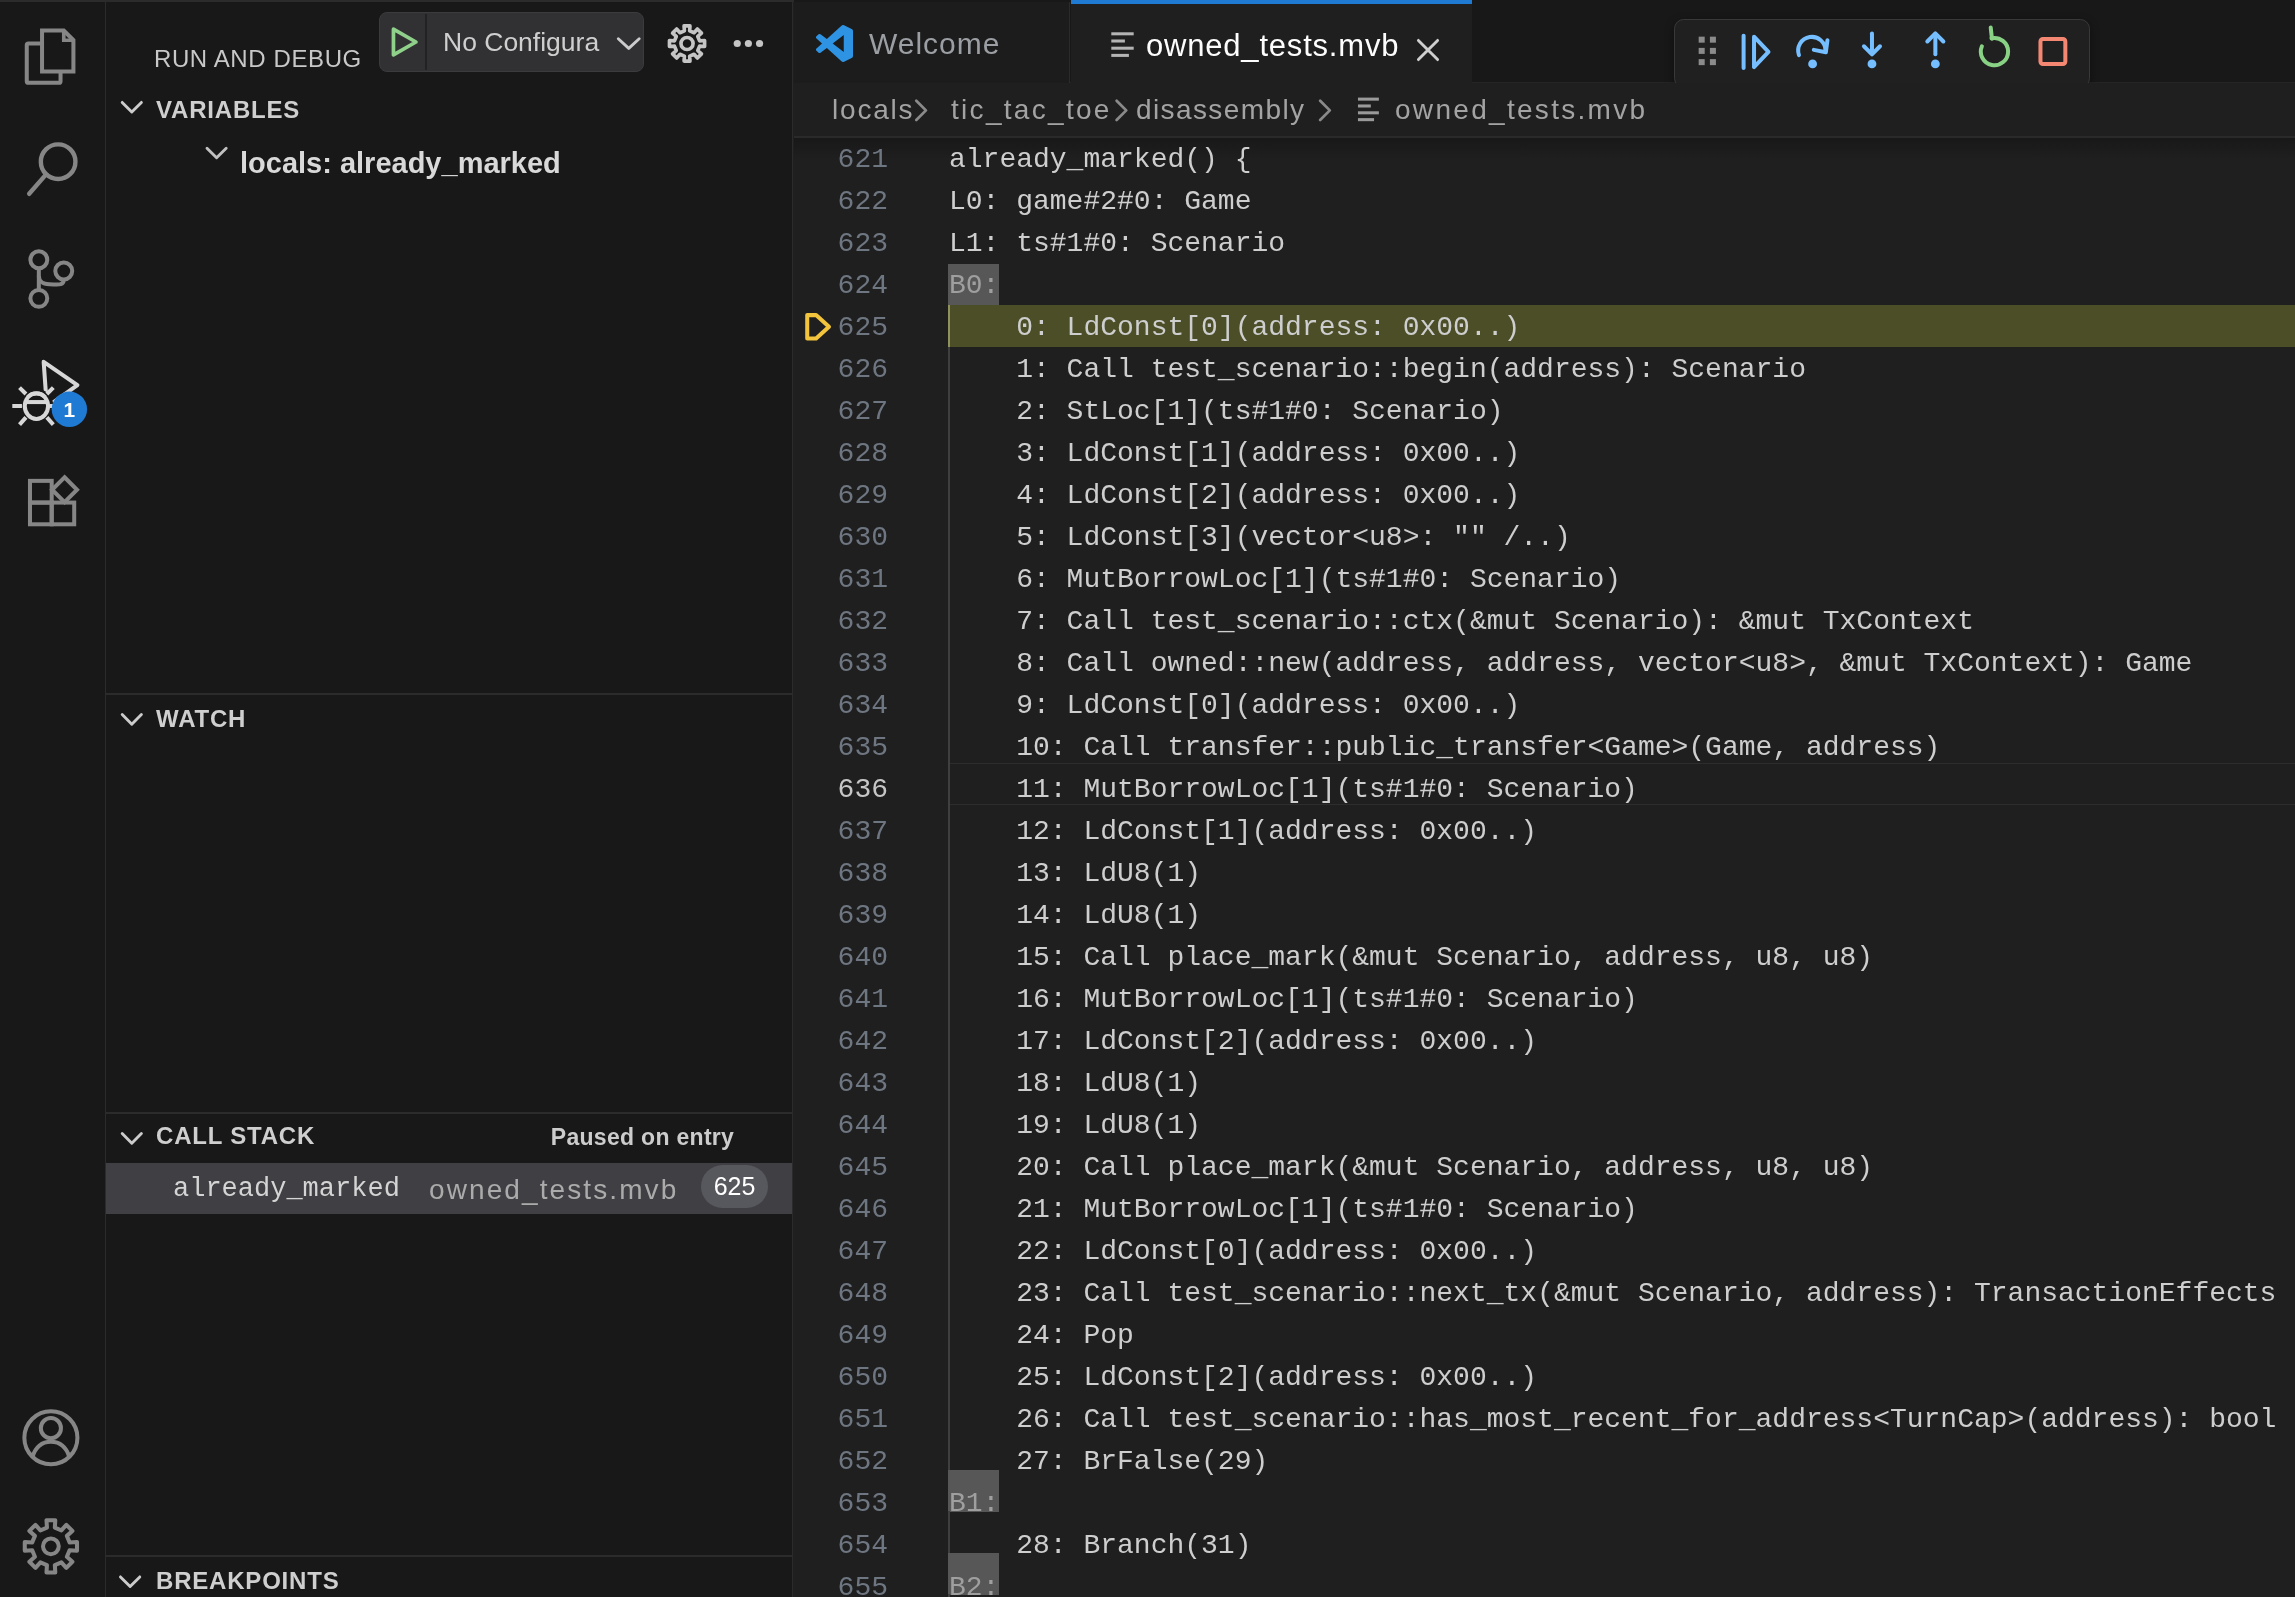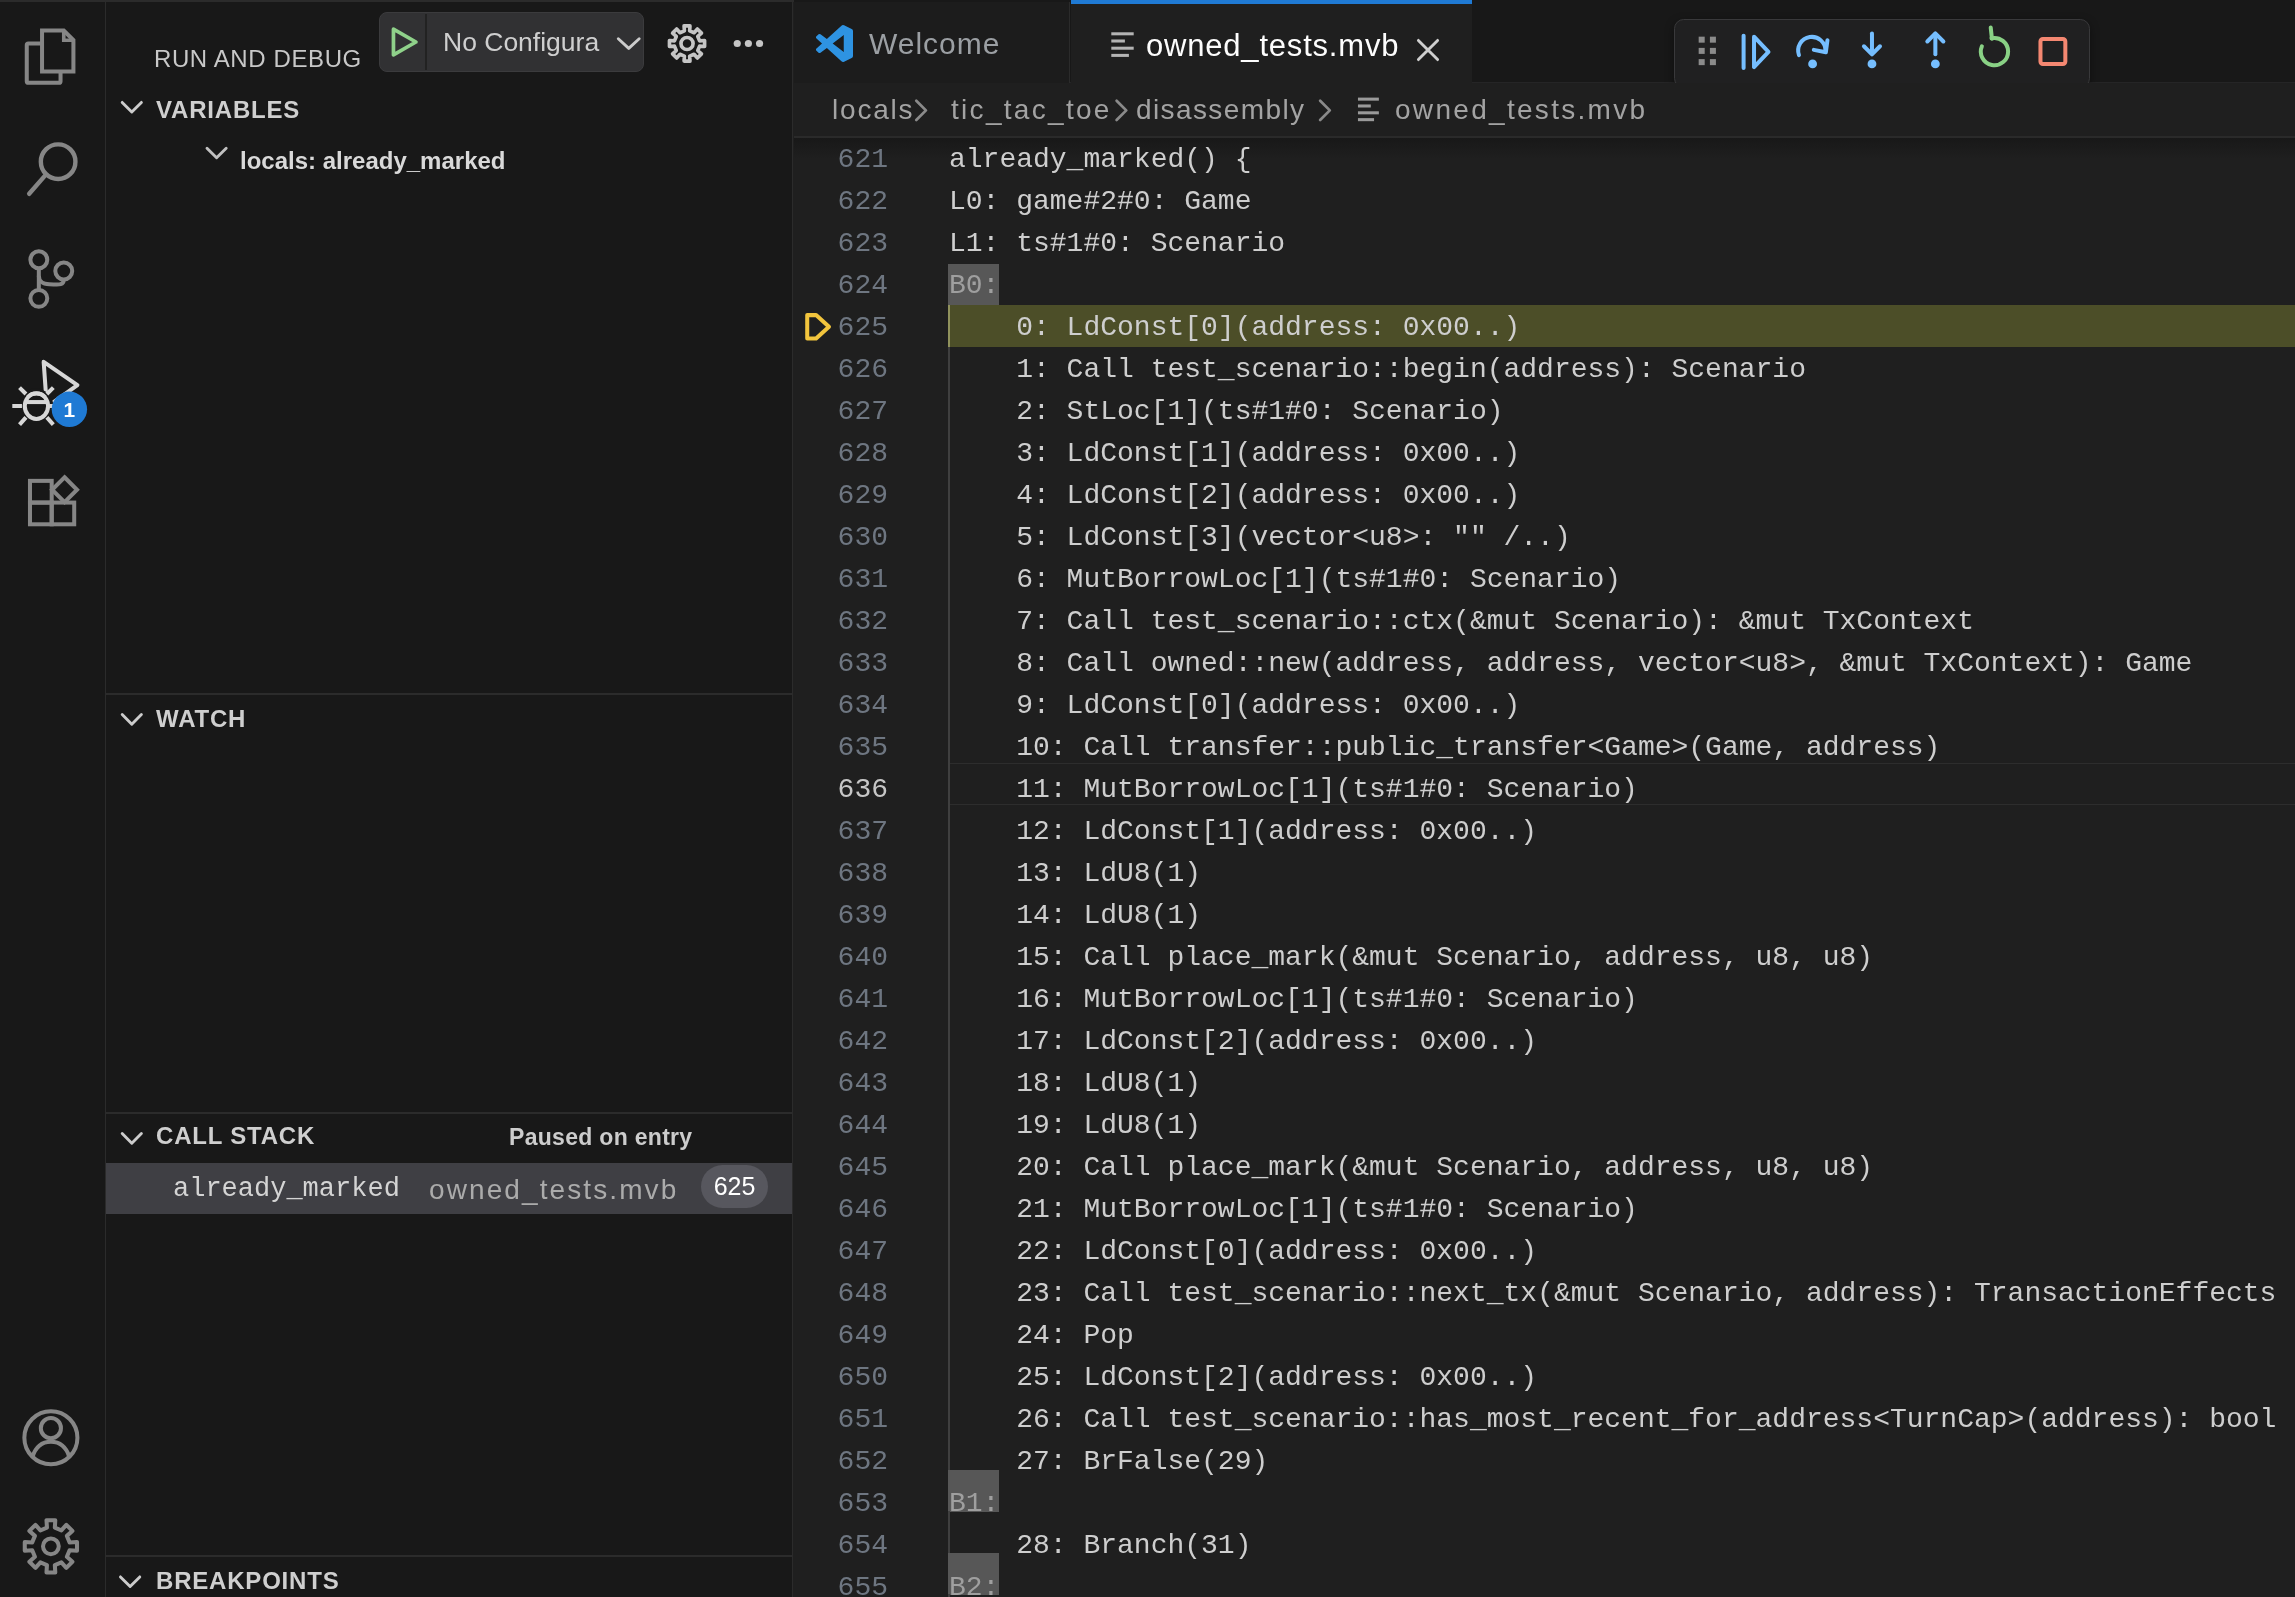--- a/index.html
+++ b/index.html
@@ -93,34 +93,34 @@
   </g>
 </svg>
 
 <svg class="abs" style="left:106px;top:80px;width:686px;height:56px" viewBox="0 0 853 70">
   <path d="M18,28 l12,12 12,-12" class="chev"></path>
 </svg>
 <div class="abs secthead" style="left:156px;top:96px;">VARIABLES</div>
 <svg class="abs" style="left:106px;top:133px;width:686px;height:56px" viewBox="0 0 853 70">
   <path d="M124,19 l12,12 12,-12" class="chev" style="stroke:#c0c0c0"></path>
 </svg>
-<div class="abs" style="left:240px;top:147px;font-size:24px;font-weight:bold;color:#d9d9d9;">locals: already_marked</div>
+<div class="abs" style="left:240px;top:147px;font-size:29px;font-weight:bold;color:#d9d9d9;">locals: already_marked</div>
 
 <div class="abs divider" style="left:106px;top:693px;"></div>
 <svg class="abs" style="left:106px;top:693px;width:686px;height:56px" viewBox="0 0 853 70">
   <path d="M18,27 l12,12 12,-12" class="chev"></path>
 </svg>
 <div class="abs secthead" style="left:156px;top:705px;">WATCH</div>
 
 <div class="abs divider" style="left:106px;top:1112px;"></div>
 <svg class="abs" style="left:106px;top:1112px;width:686px;height:56px" viewBox="0 0 853 70">
   <path d="M18,27 l12,12 12,-12" class="chev"></path>
 </svg>
 <div class="abs secthead" style="left:156px;top:1122px;">CALL STACK</div>
-<div class="abs" style="left:509px;top:1124px;width:267px;text-align:left;font-size:23px;letter-spacing:0.3px;font-weight:bold;color:#cccccc;">Paused on entry</div>
+<div class="abs" style="left:509px;top:1124px;width:267px;text-align:center;font-size:23px;letter-spacing:0.3px;font-weight:bold;color:#cccccc;">Paused on entry</div>
 
 <div class="abs" style="left:106px;top:1163px;width:686px;height:51px;background:#3f3f44;"></div>
 <div class="abs mono" style="left:173px;top:1174px;font-size:27px;color:#d4d4d4;">already_marked</div>
 <div class="abs" style="left:429px;top:1174px;font-size:28px;letter-spacing:2.1px;color:#ababab;">owned_tests.mvb</div>
 <div class="abs" style="left:701px;top:1165px;width:67px;height:43px;background:#57575e;border-radius:22px;text-align:center;line-height:43px;font-size:25px;color:#ffffff;">625</div>
 
 <div class="abs divider" style="left:106px;top:1555px;"></div>
 <svg class="abs" style="left:106px;top:1555px;width:686px;height:43px" viewBox="0 0 853 53">
   <path d="M18,27 l12,12 12,-12" class="chev"></path>
 </svg>

